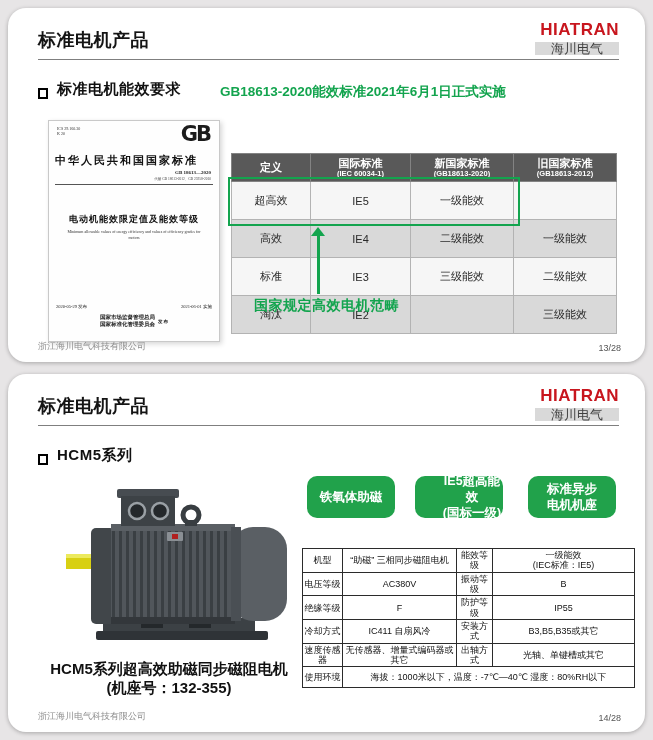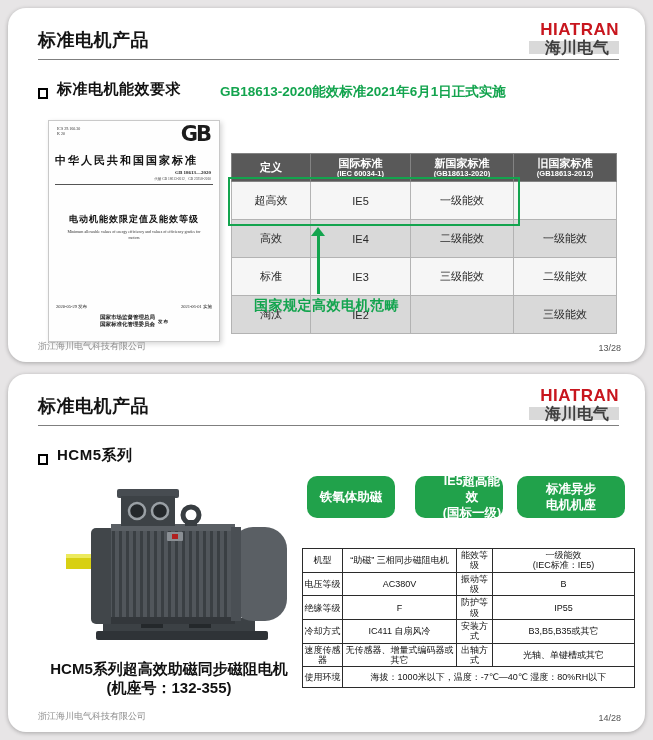--- a/index.html
+++ b/index.html
@@ -21,22 +21,22 @@
     position:absolute; left:30px; top:20px;
     font-size:18px; font-weight:800; color:#141414; letter-spacing:.5px;
   }
   .head-rule { position:absolute; left:30px; right:26px; top:51px; border-top:1.6px solid #7f7f7f; }
   .logo { position:absolute; right:26px; top:13px; text-align:right; }
   .logo-en {
     display:block; color:#c8161e; font-weight:800; font-size:17px;
     letter-spacing:.5px; line-height:18px;
   }
   .logo-cn {
-    display:inline-block; background:#d9d9d9; color:#3f3f3f; font-weight:700;
-    font-size:16px; line-height:13px; padding:0 10px 0 16px; margin-top:1px;
+    display:inline-block; background:#d9d9d9; color:#3f3f3f; font-weight:400;
+    font-size:13px; line-height:13px; padding:0 16px 0 16px; margin-top:1px;
   }
   .section { position:absolute; left:30px; top:72px; display:flex; align-items:flex-end; gap:9px; }
   .bullet { width:10px; height:11px; border:2.6px solid #000; display:inline-block; }
   .section-label { font-size:15px; font-weight:800; color:#111; letter-spacing:.5px; }
   .footer-company { position:absolute; left:30px; bottom:9px; font-size:9px; color:#8d8d8d; }
   .page-num { position:absolute; right:24px; bottom:9px; font-size:9px; color:#555; }
 
   
   .section-note { position:absolute; left:212px; top:75px; font-size:13.5px; font-weight:700; color:#13a44e; }
 
@@ -78,21 +78,21 @@
   .annotation { position:absolute; left:246px; top:289px; font-size:14px; font-weight:800; color:#13a44e; letter-spacing:.5px; }
 
   
   .badge {
     position:absolute; top:102px; height:42px; background:#21a24b; color:#fff;
     border-radius:10px; display:flex; flex-direction:column; justify-content:center;
     text-align:center; font-size:12.5px; font-weight:700; line-height:1.3;
   }
   #badge1 { left:299px; width:88px; }
   #badge2 { left:407px; width:88px;padding-left:26px; }
-  #badge3 { left:509px; width:108px; }
+  #badge3 { left:520px; width:88px; }
 
   table.spec { position:absolute; left:294px; top:174px; width:332px; border-collapse:collapse; table-layout:fixed; }
   table.spec td { border:1px solid #2b2b2b; text-align:center; vertical-align:middle;
     font-size:9px; line-height:1.15; color:#111; padding:1px 1px; height:21px; }
   td.sl { font-weight:400; }
   .v2b { display:block; }
 
   .motor-wrap { position:absolute; left:55px; top:112px; width:228px; height:162px; }
   .caption { position:absolute; left:16px; top:286px; width:290px; text-align:center;
     font-size:15px; font-weight:800; color:#111; line-height:1.25; }

